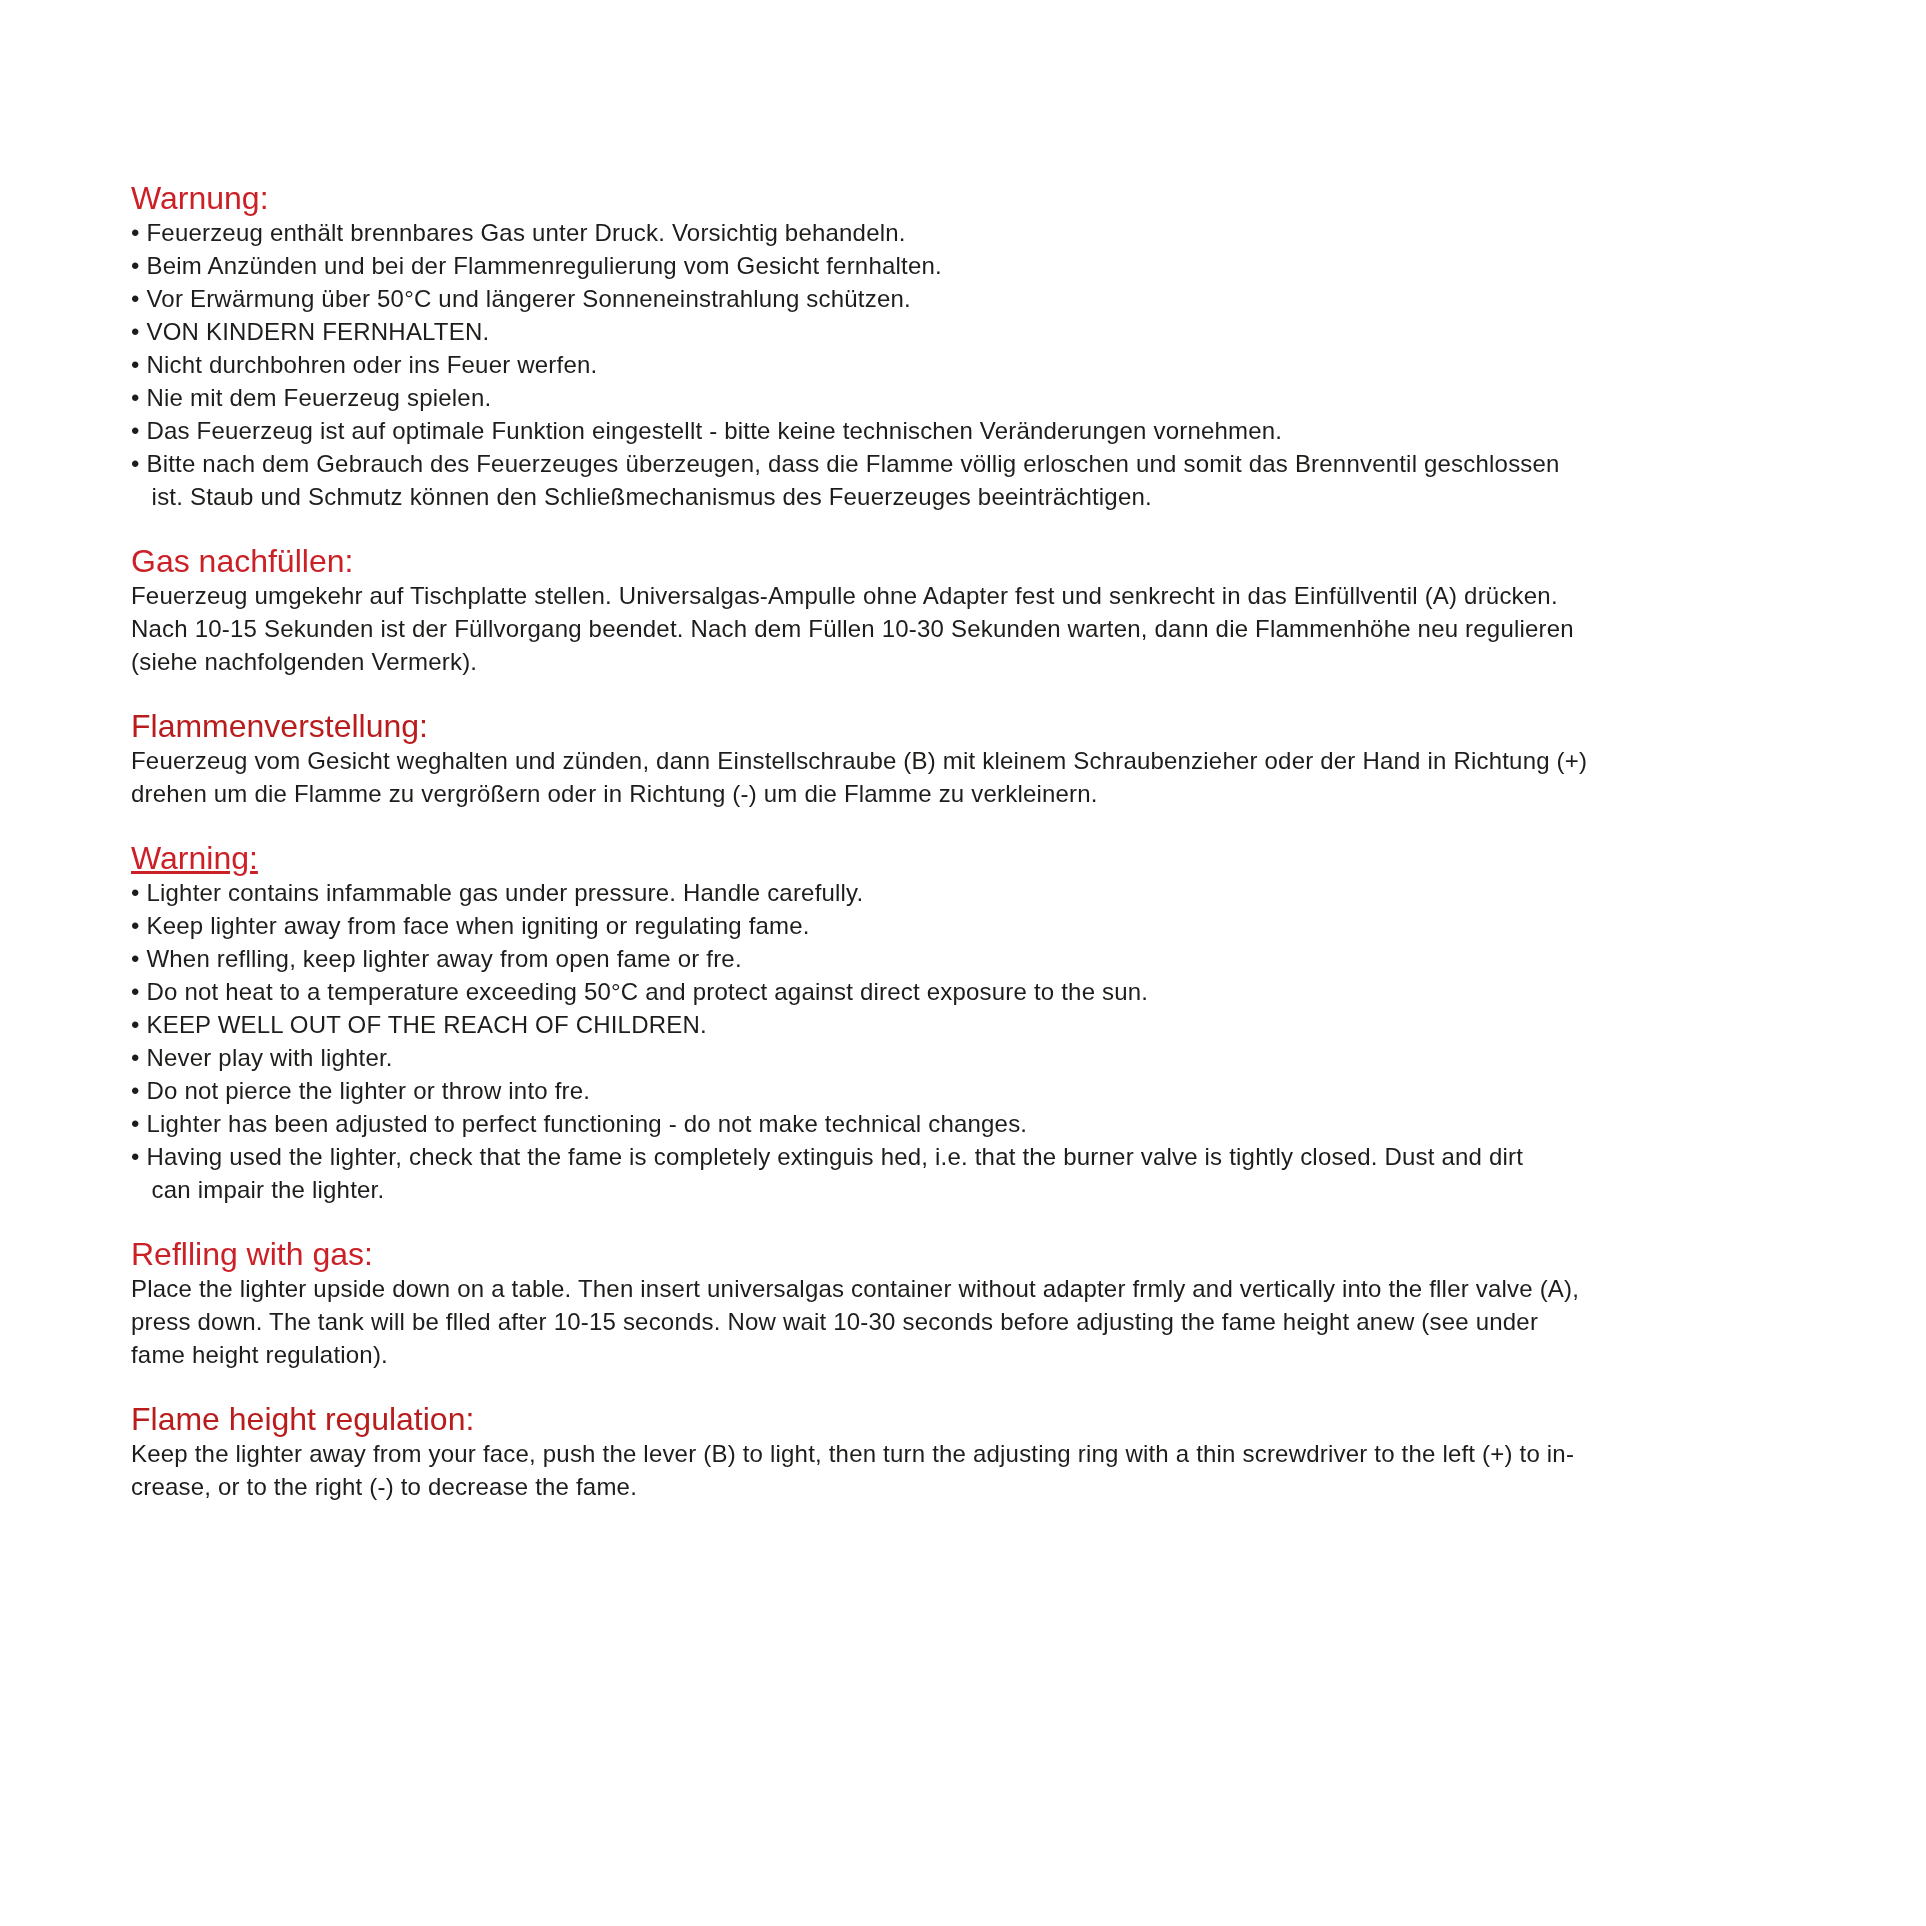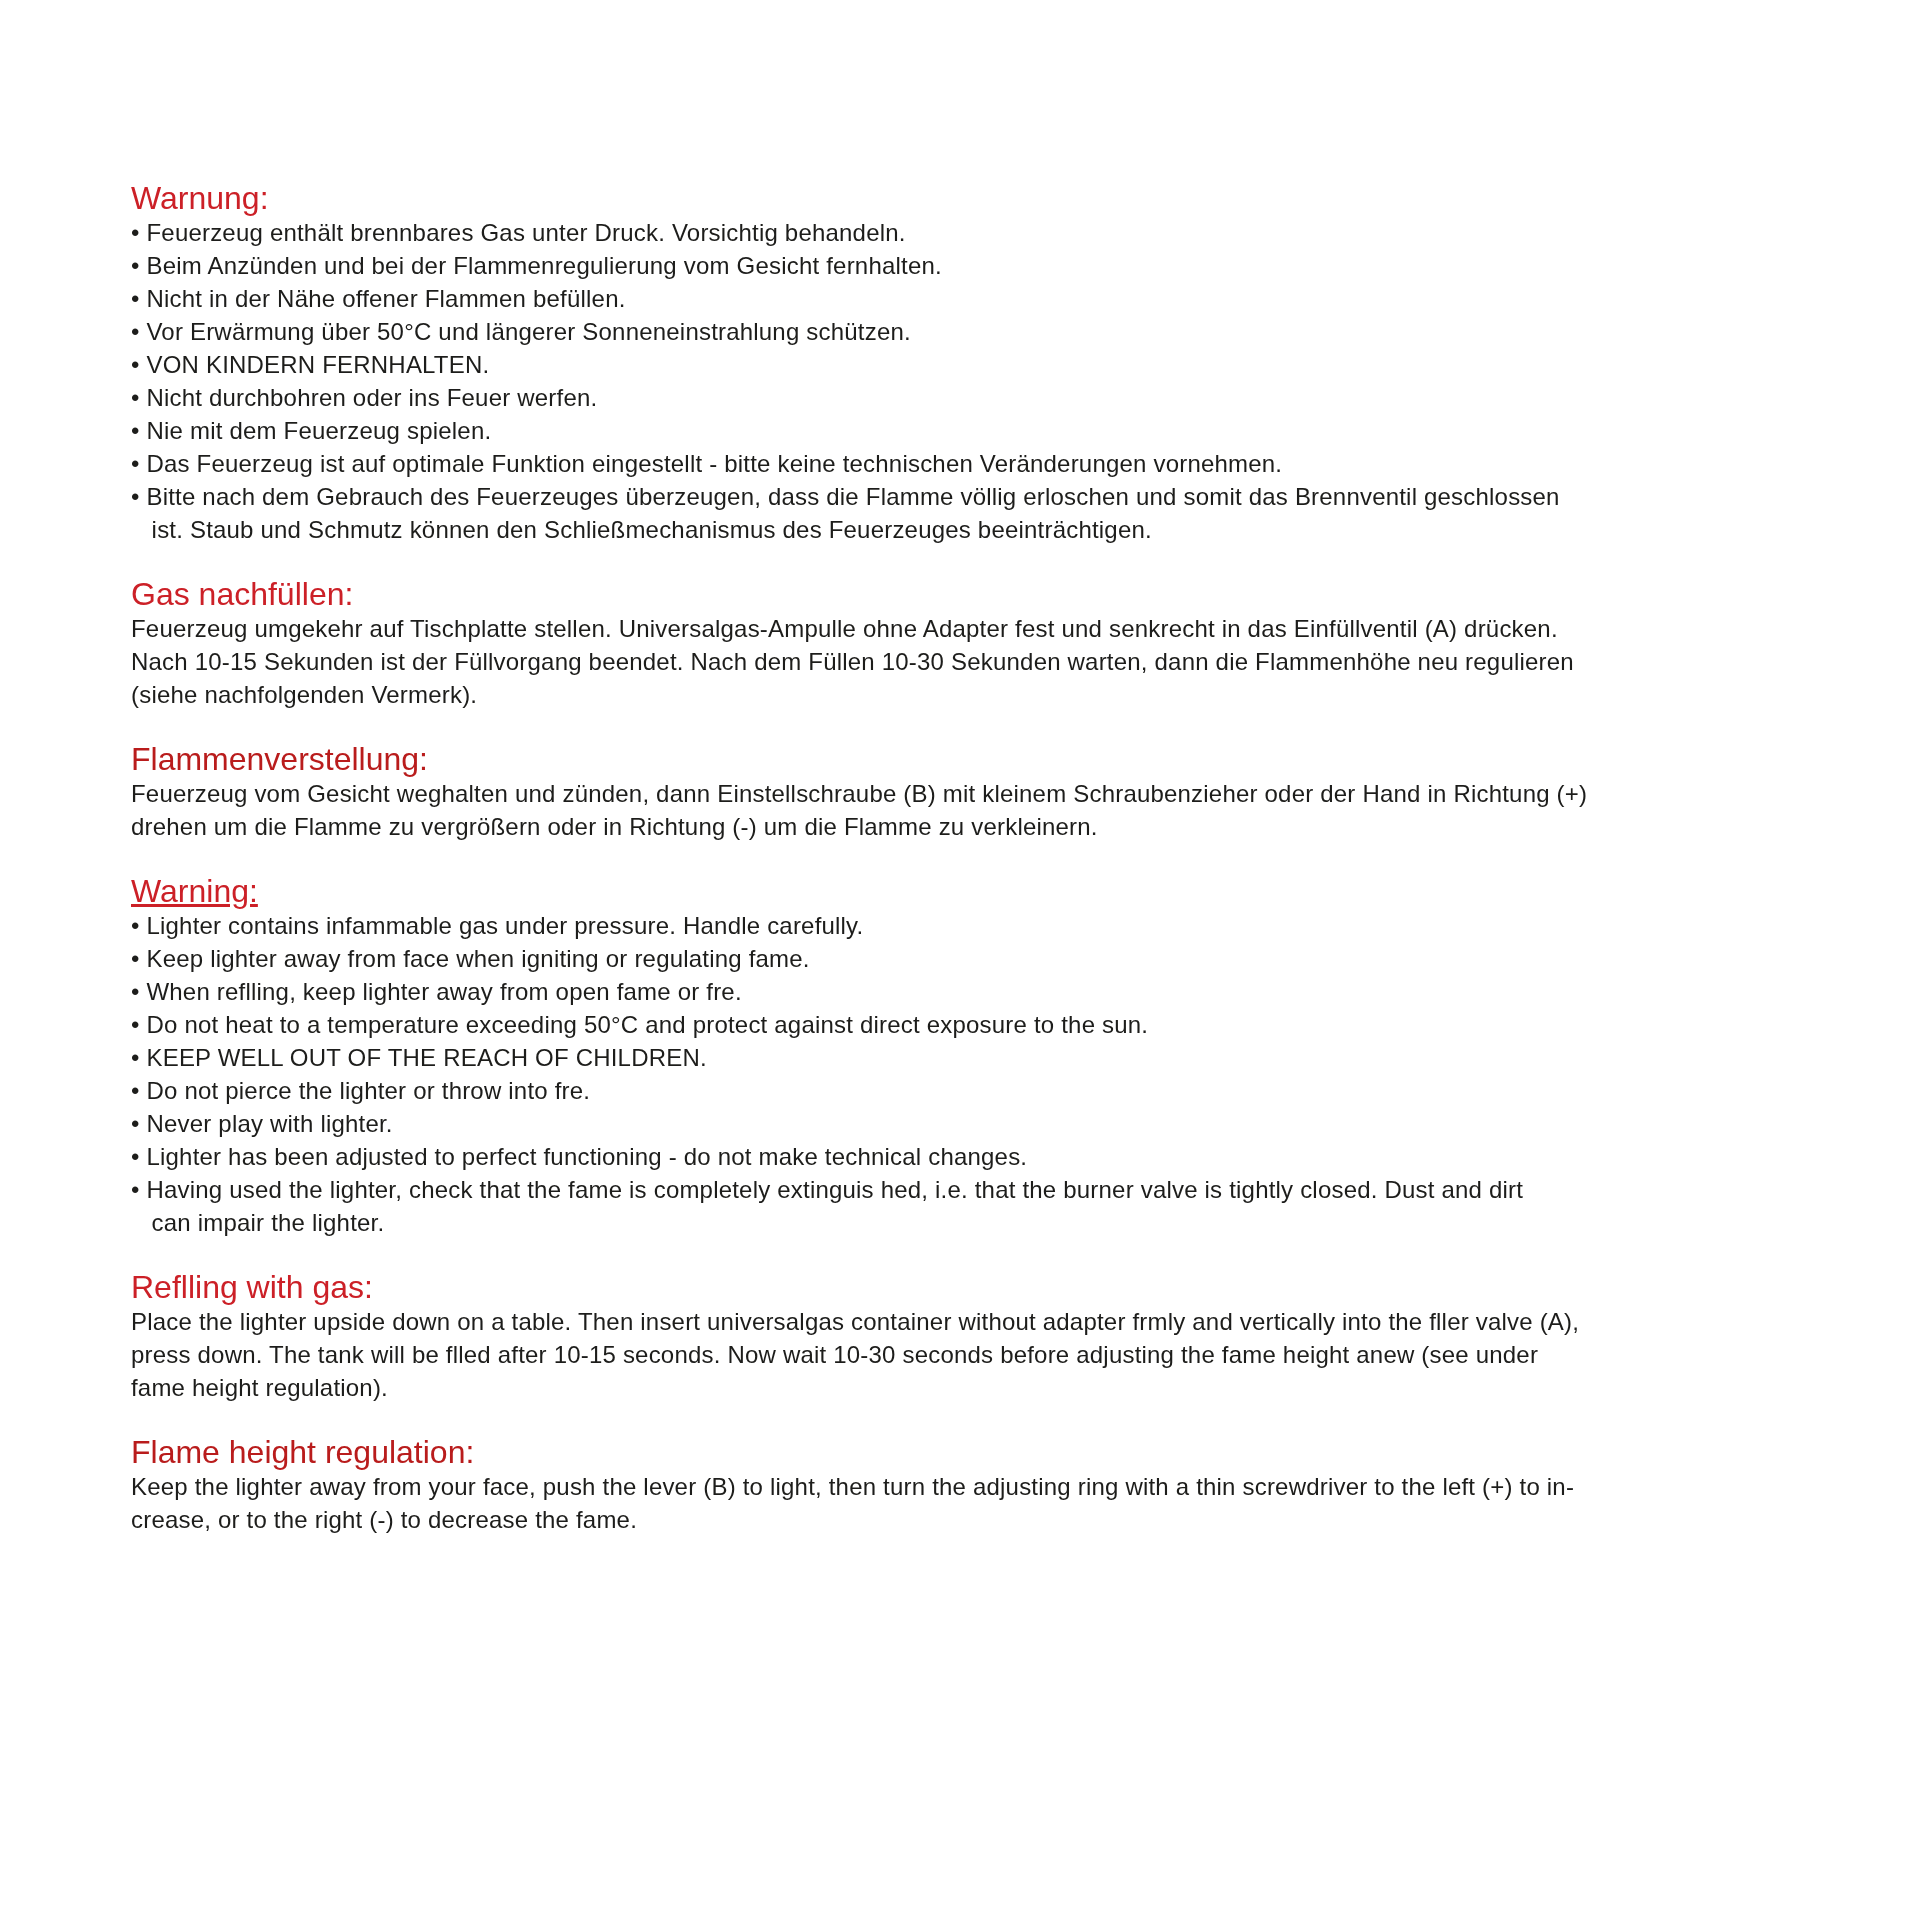--- a/index.html
+++ b/index.html
@@ -37,21 +37,20 @@
   }
 </style>
 </head>
 <body style="background: rgb(255, 255, 255); color: rgb(29, 29, 27);">
 
 <div class="content" id="sections-root">
     <div class="section">
       <div class="section-heading" style="color: rgb(204, 32, 39);">Warnung:</div>
       <div class="text-line">• Feuerzeug enthält brennbares Gas unter Druck. Vorsichtig behandeln.</div>
       <div class="text-line">• Beim Anzünden und bei der Flammenregulierung vom Gesicht fernhalten.</div>
-      <div class="text-line">• Nicht in der Nähe offener Flammen befüllen.</div>
       <div class="text-line">• Vor Erwärmung über 50°C und längerer Sonneneinstrahlung schützen.</div>
       <div class="text-line">• VON KINDERN FERNHALTEN.</div>
       <div class="text-line">• Nicht durchbohren oder ins Feuer werfen.</div>
       <div class="text-line">• Nie mit dem Feuerzeug spielen.</div>
       <div class="text-line">• Das Feuerzeug ist auf optimale Funktion eingestellt - bitte keine technischen Veränderungen vornehmen.</div>
       <div class="text-line">• Bitte nach dem Gebrauch des Feuerzeuges überzeugen, dass die Flamme völlig erloschen und somit das Brennventil geschlossen</div>
       <div class="text-line">   ist. Staub und Schmutz können den Schließmechanismus des Feuerzeuges beeinträchtigen.</div>
     </div>
     <div class="section">
       <div class="section-heading" style="color: rgb(204, 32, 39);">Gas nachfüllen:</div>
@@ -64,22 +63,22 @@
       <div class="text-line">Feuerzeug vom Gesicht weghalten und zünden, dann Einstellschraube (B) mit kleinem Schraubenzieher oder der Hand in Richtung (+)</div>
       <div class="text-line">drehen um die Flamme zu vergrößern oder in Richtung (-) um die Flamme zu verkleinern.</div>
     </div>
     <div class="section">
       <div class="section-heading" style="color: rgb(204, 32, 39); text-decoration: underline;">Warning:</div>
       <div class="text-line">• Lighter contains infammable gas under pressure. Handle carefully.</div>
       <div class="text-line">• Keep lighter away from face when igniting or regulating fame.</div>
       <div class="text-line">• When reflling, keep lighter away from open fame or fre.</div>
       <div class="text-line">• Do not heat to a temperature exceeding 50°C and protect against direct exposure to the sun.</div>
       <div class="text-line">• KEEP WELL OUT OF THE REACH OF CHILDREN.</div>
+      <div class="text-line">• Never play with lighter.</div>
       <div class="text-line">• Do not pierce the lighter or throw into fre.</div>
-      <div class="text-line">• Never play with lighter.</div>
       <div class="text-line">• Lighter has been adjusted to perfect functioning - do not make technical changes.</div>
       <div class="text-line">• Having used the lighter, check that the fame is completely extinguis hed, i.e. that the burner valve is tightly closed. Dust and dirt</div>
       <div class="text-line">   can impair the lighter.</div>
     </div>
     <div class="section">
       <div class="section-heading" style="color: rgb(204, 32, 39);">Reflling with gas:</div>
       <div class="text-line">Place the lighter upside down on a table. Then insert universalgas container without adapter frmly and vertically into the fller valve (A),</div>
       <div class="text-line">press down. The tank will be flled after 10-15 seconds. Now wait 10-30 seconds before adjusting the fame height anew (see under</div>
       <div class="text-line">fame height regulation).</div>
     </div>

